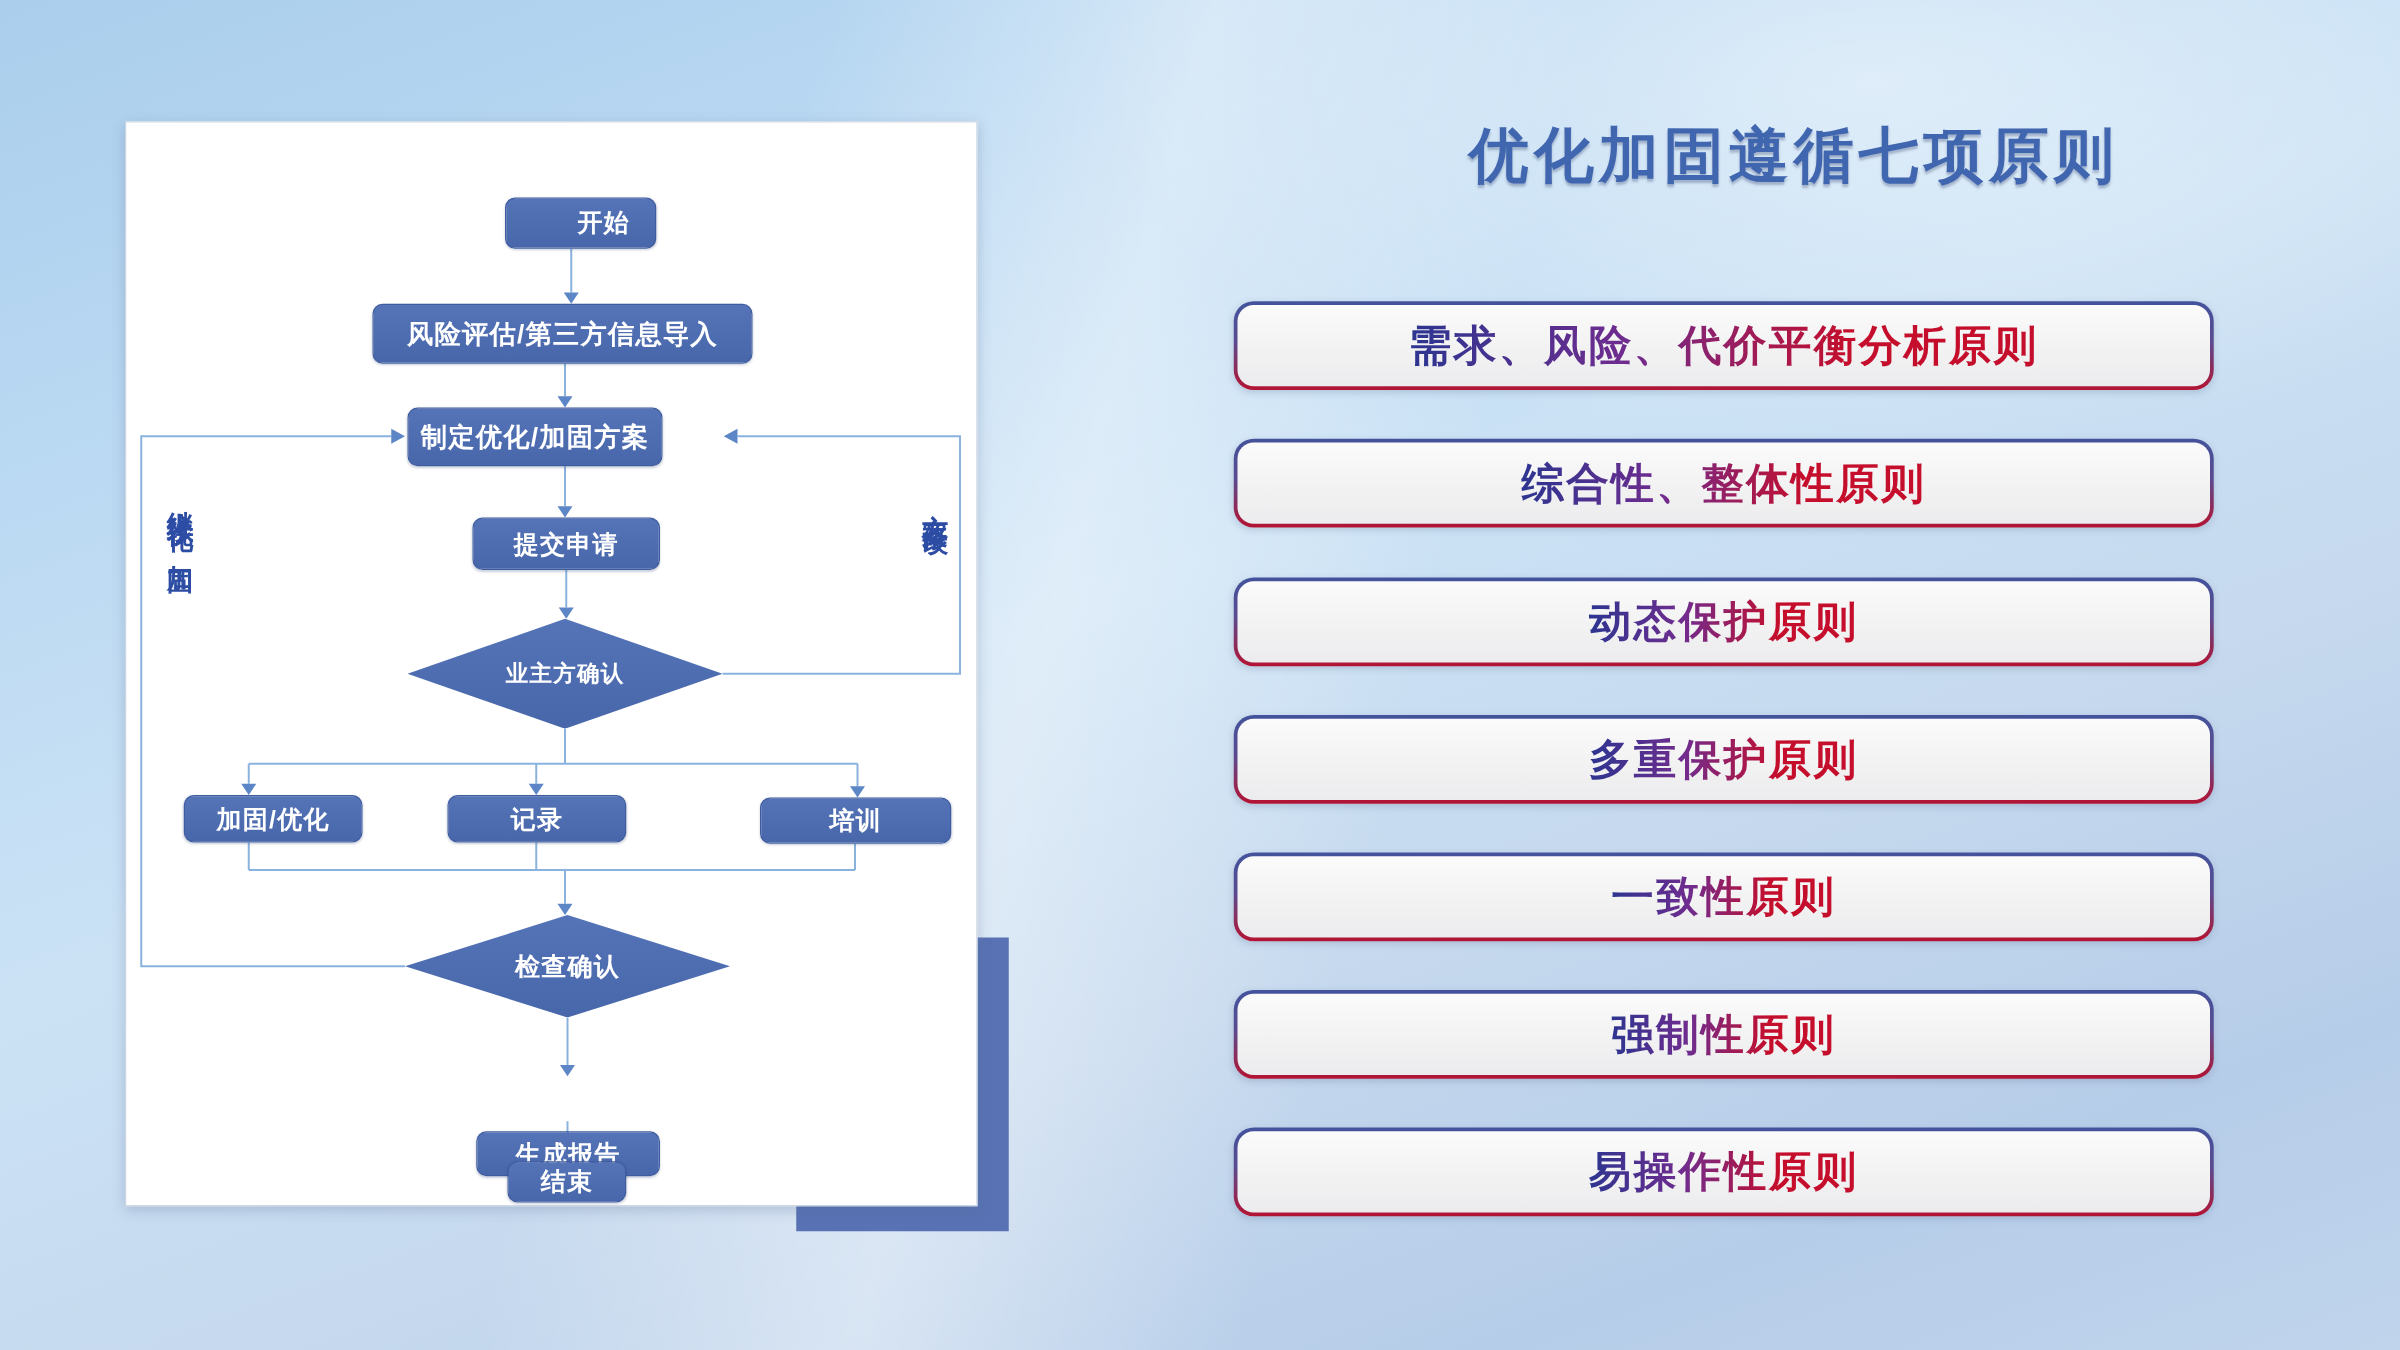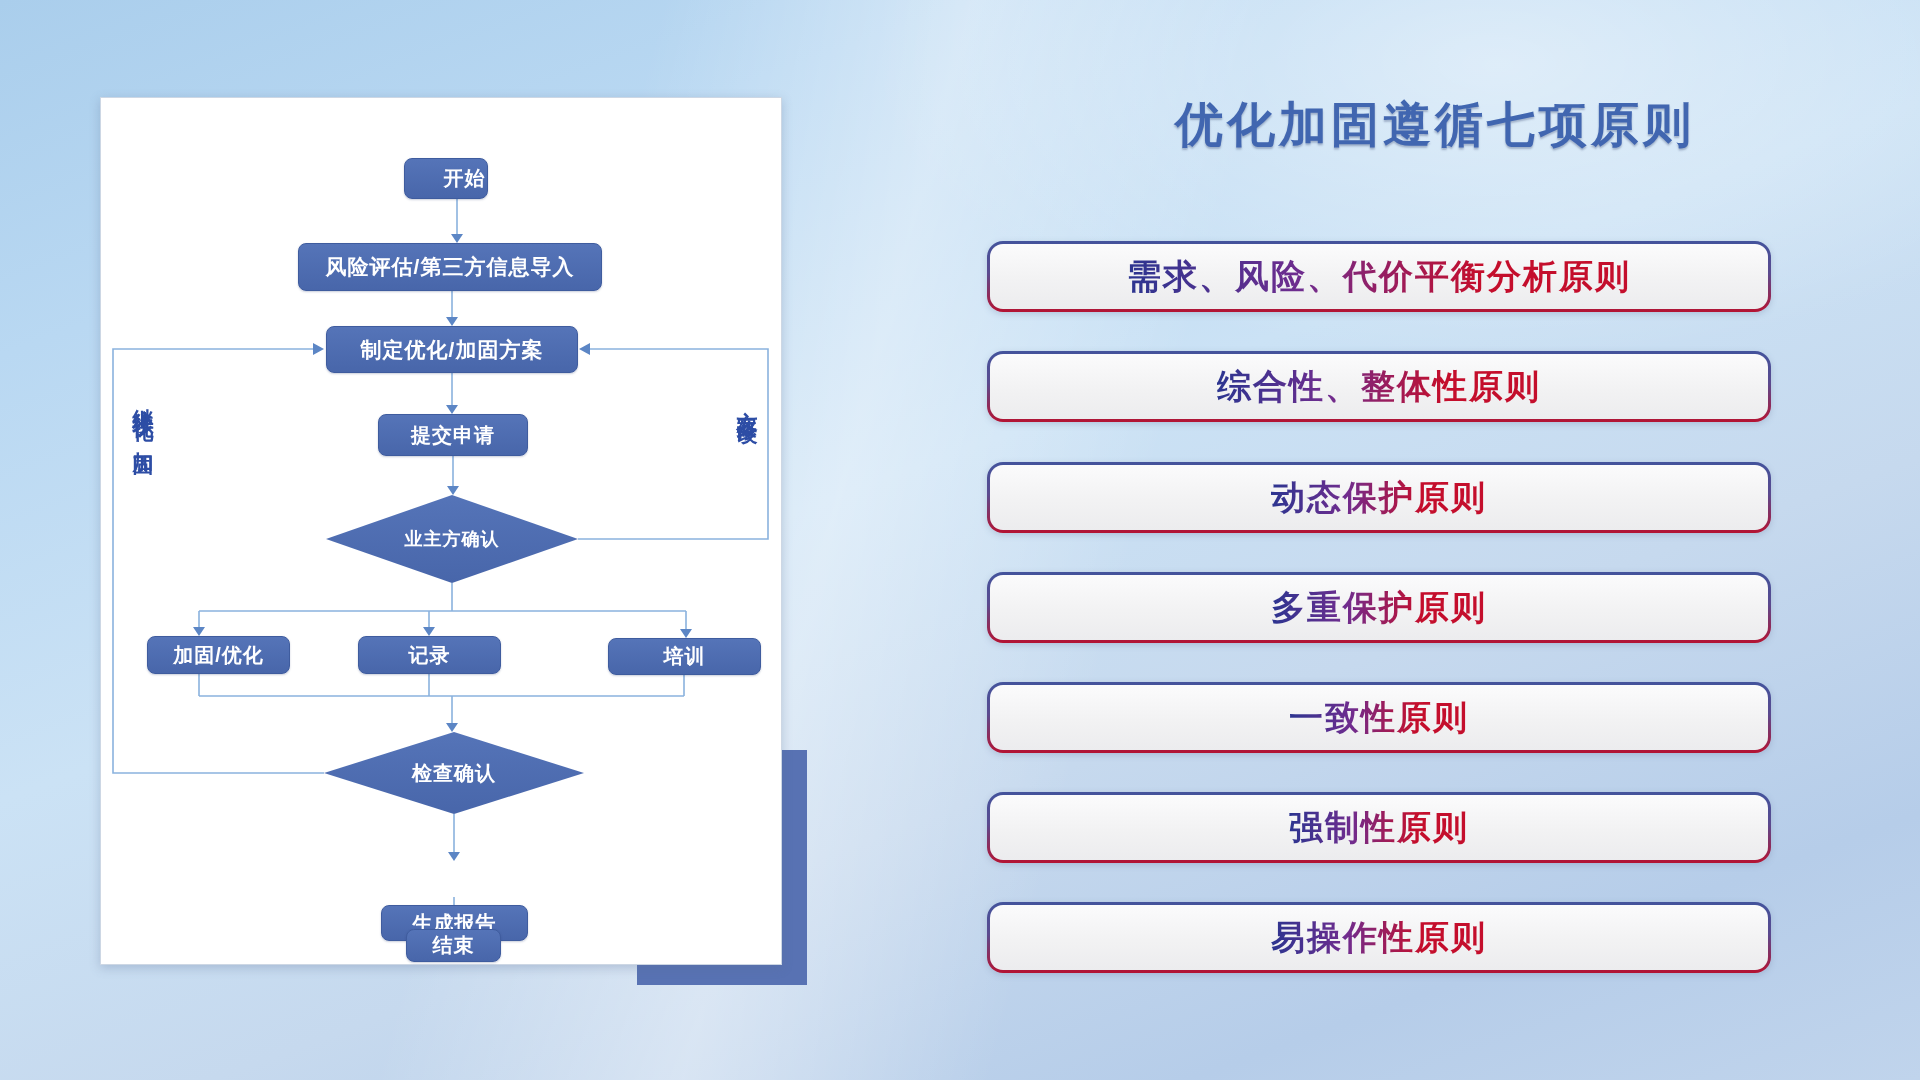--- a/index.html
+++ b/index.html
@@ -127,25 +127,25 @@
       <path d="M353,799 L353,822"></path>
         <polygon points="347,822 359,822 353,831"></polygon>
 
       <path d="M477,441 L667,441 L667,251 L489,251"></path>
       <polygon points="489,245 489,257 478,251"></polygon>
 
       <path d="M223,675 L12,675 L12,251 L212,251"></path>
       <polygon points="212,245 212,257 223,251"></polygon>
     </svg>
 
-    <div class="fnode" style="left:303px;top:60px;width:84px;height:41px;padding-left:37px;">开始</div>
+    <div class="fnode" style="left:303px;top:60px;width:121px;height:41px;padding-left:37px;">开始</div>
 
     <div class="fnode" style="left:197px;top:145px;width:304px;height:48px;font-size:21px;">风险评估/第三方信息导入</div>
 
-    <div class="fnode" style="left:225px;top:228px;width:252px;height:47px;font-size:21px;">制定优化/加固方案</div>
+    <div class="fnode" style="left:225px;top:228px;width:204px;height:47px;font-size:21px;">制定优化/加固方案</div>
 
     <div class="fnode" style="left:277px;top:316px;width:150px;height:42px;">提交申请</div>
 
     <div class="fdiamond" style="left:225px;top:397px;width:252px;height:88px;font-size:18px;">业主方确认</div>
 
     <div class="fnode" style="left:27px;top:538px;width:143px;height:38px;margin-left:19px;">加固/优化</div>
 
     <div class="fnode" style="left:257px;top:538px;width:143px;height:38px;">记录</div>
 
     <div class="fnode" style="left:507px;top:540px;width:153px;height:37px;">培训</div>

